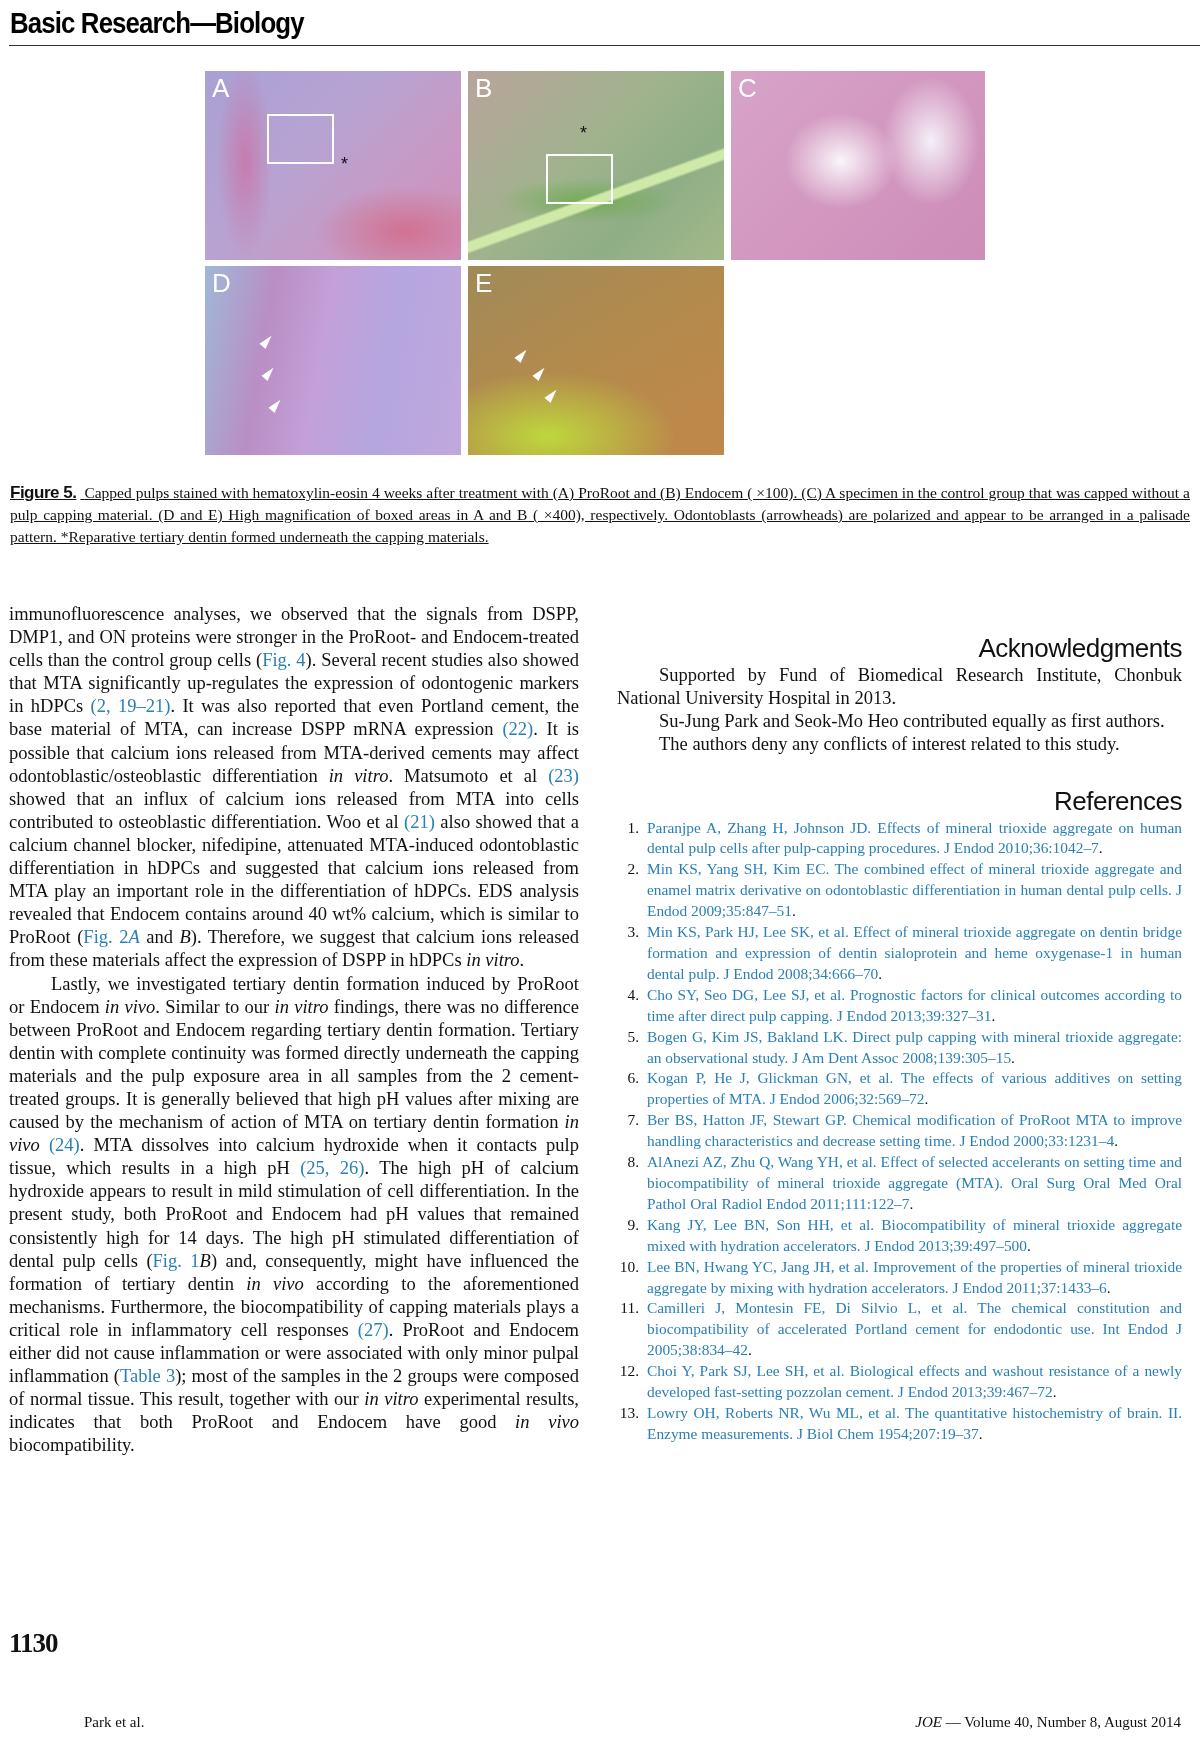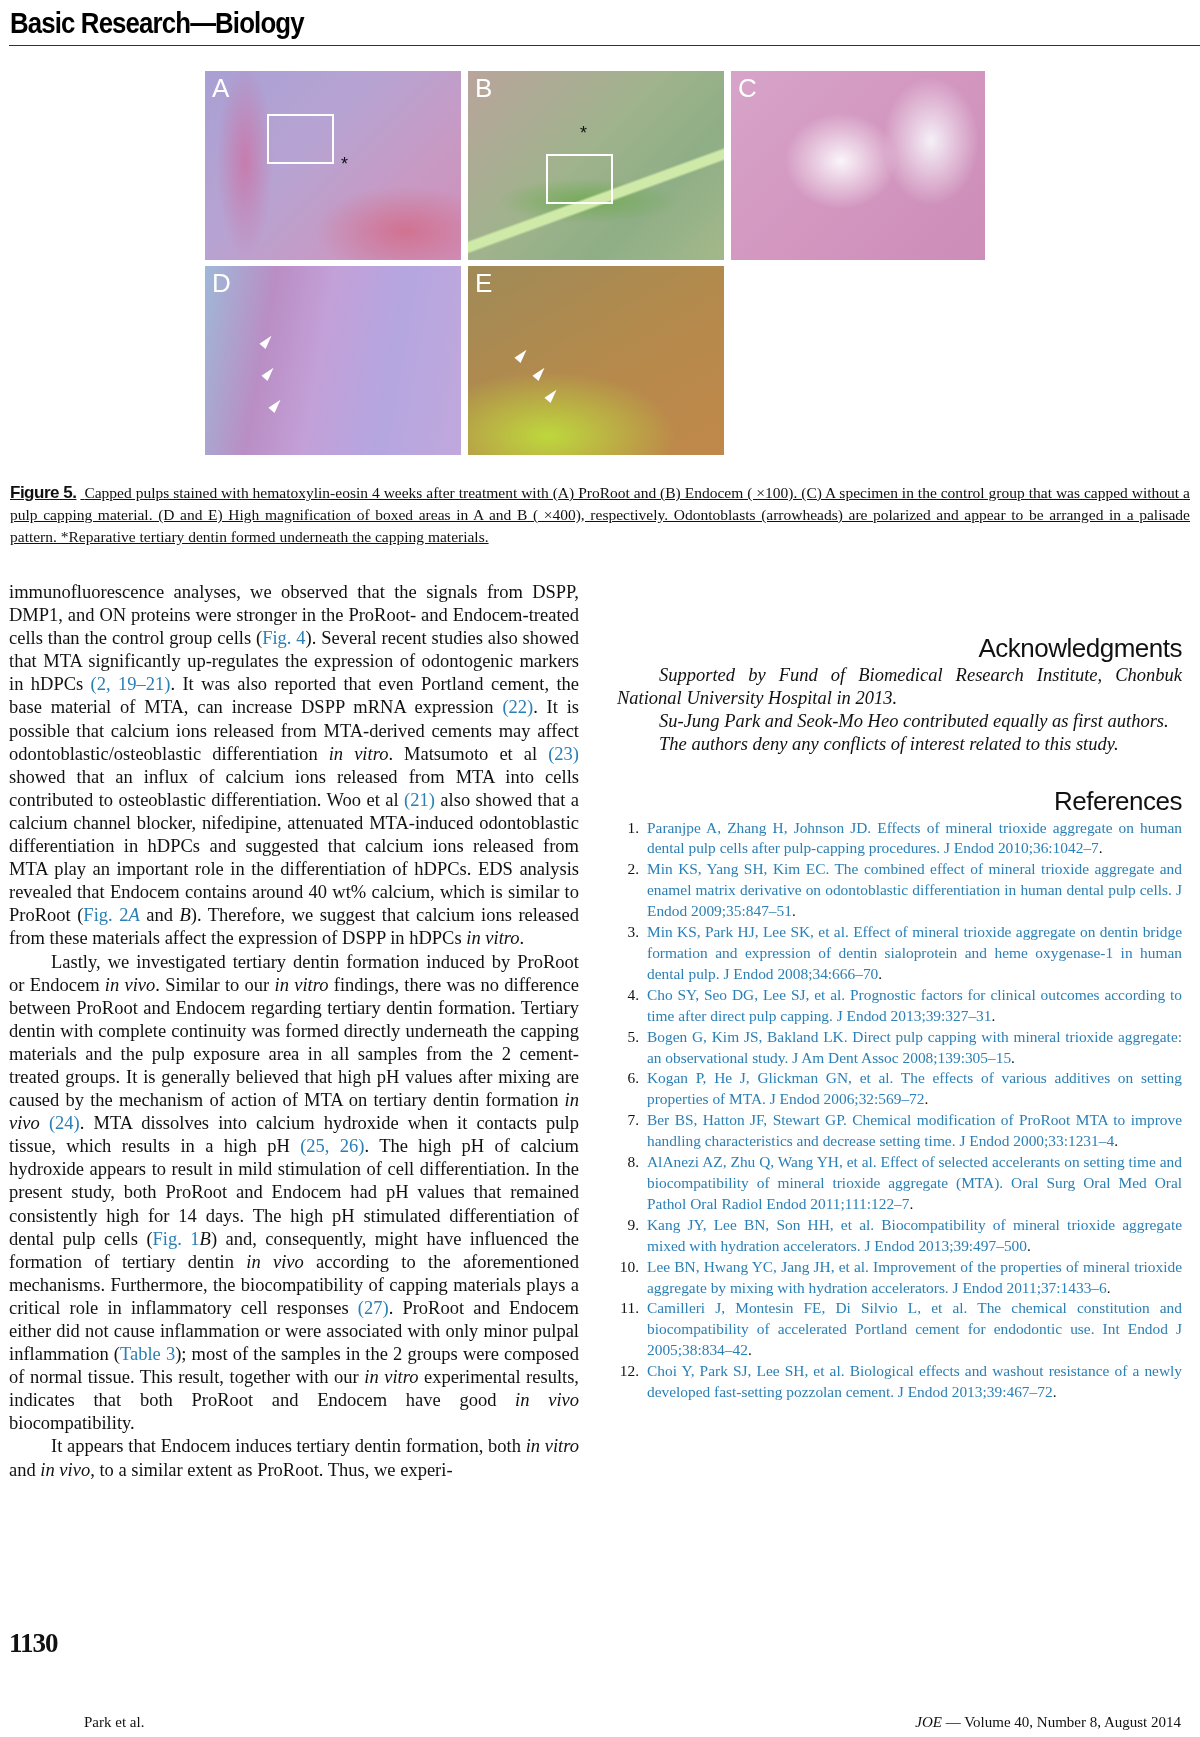--- a/index.html
+++ b/index.html
@@ -31,28 +31,28 @@
   .box { position: absolute; border: 2px solid #fff; }
   .asterisk { position: absolute; font-size: 18px; color: #111; font-family: "Liberation Sans", sans-serif; }
   .arrowhead { position: absolute; width: 0; height: 0; border-left: 4px solid transparent; border-right: 4px solid transparent; border-bottom: 14px solid #fff; transform: rotate(40deg); }
 
   
   .caption { position: absolute; left: 10px; top: 482px; width: 1180px; font-size: 15.5px; line-height: 22px; text-align: justify; text-decoration: underline; }
   .caption .fig-label { font-family: "Liberation Sans", "DejaVu Sans", sans-serif; font-weight: bold; font-size: 17px; letter-spacing: -0.5px; margin-right: 4px; }
 
   
   .col { position: absolute; font-size: 18.5px; line-height: 23.1px; text-align: justify; }
-  .col-left { left: 9px; top: 581px; width: 570px; }
+  .col-left { left: 9px; top: 603px; width: 570px; }
   .col-right { left: 617px; top: 603px; width: 565px; }
   .col p { margin: 0; }
   .indent { text-indent: 42px; }
   .link { color: #2a7fb5; }
   i { font-style: italic; }
   .section-head { font-family: "Liberation Sans", "DejaVu Sans", sans-serif; font-weight: normal; font-size: 26px; text-align: right; letter-spacing: -0.5px; margin: 0; }
-  .ack { font-style: italic; }
+  .ack { }
   .refs { margin: 0; padding: 0; list-style: none; font-size: 15.4px; line-height: 20.9px; }
   .refs li { position: relative; padding-left: 30px; text-align: justify; }
   .refs .num { position: absolute; left: 0; width: 22px; text-align: right; color: #111; }
   .refs .txt { color: #2a7fb5; }
 
   
   .footer-page { position: absolute; left: 9px; top: 1628px; font-family: Liberation Serif, serif; font-weight: bold; font-size: 27px; letter-spacing: -1px; }
   .footer-authors { position: absolute; left: 84px; top: 1714px; font-size: 15px; font-family: Liberation Serif, serif; }
   .footer-journal { position: absolute; right: 19px; top: 1714px; font-size: 15px; text-align: center; }
 </style>
@@ -91,21 +91,20 @@
 </div>
 
 <div class="caption">
   <span class="fig-label">Figure 5.</span>
   <span>Capped pulps stained with hematoxylin-eosin 4 weeks after treatment with (A) ProRoot and (B) Endocem ( ×100). (C) A specimen in the control group that was capped without a pulp capping material. (D and E) High magnification of boxed areas in A and B ( ×400), respectively. Odontoblasts (arrowheads) are polarized and appear to be arranged in a palisade pattern. *Reparative tertiary dentin formed underneath the capping materials.</span>
 </div>
 
 <div class="col col-left">
   <p><span>immunofluorescence analyses, we observed that the signals from DSPP, DMP1, and ON proteins were stronger in the ProRoot- and Endocem-treated cells than the control group cells (</span><span class="link">Fig. 4</span><span>). Several recent studies also showed that MTA significantly up-regulates the expression of odontogenic markers in hDPCs </span><span class="link">(2, 19–21)</span><span>. It was also reported that even Portland cement, the base material of MTA, can increase DSPP mRNA expression </span><span class="link">(22)</span><span>. It is possible that calcium ions released from MTA-derived cements may affect odontoblastic/osteoblastic differentiation </span><i>in vitro</i><span>. Matsumoto et al </span><span class="link">(23)</span><span> showed that an influx of calcium ions released from MTA into cells contributed to osteoblastic differentiation. Woo et al </span><span class="link">(21)</span><span> also showed that a calcium channel blocker, nifedipine, attenuated MTA-induced odontoblastic differentiation in hDPCs and suggested that calcium ions released from MTA play an important role in the differentiation of hDPCs. EDS analysis revealed that Endocem contains around 40 wt% calcium, which is similar to ProRoot (</span><span class="link">Fig. 2</span><i class="link">A</i><span> and </span><i>B</i><span>). Therefore, we suggest that calcium ions released from these materials affect the expression of DSPP in hDPCs </span><i>in vitro</i><span>.</span></p>
   <p class="indent"><span>Lastly, we investigated tertiary dentin formation induced by ProRoot or Endocem </span><i>in vivo</i><span>. Similar to our </span><i>in vitro</i><span> findings, there was no difference between ProRoot and Endocem regarding tertiary dentin formation. Tertiary dentin with complete continuity was formed directly underneath the capping materials and the pulp exposure area in all samples from the 2 cement-treated groups. It is generally believed that high pH values after mixing are caused by the mechanism of action of MTA on tertiary dentin formation </span><i>in vivo</i><span> </span><span class="link">(24)</span><span>. MTA dissolves into calcium hydroxide when it contacts pulp tissue, which results in a high pH </span><span class="link">(25, 26)</span><span>. The high pH of calcium hydroxide appears to result in mild stimulation of cell differentiation. In the present study, both ProRoot and Endocem had pH values that remained consistently high for 14 days. The high pH stimulated differentiation of dental pulp cells (</span><span class="link">Fig. 1</span><i>B</i><span>) and, consequently, might have influenced the formation of tertiary dentin </span><i>in vivo</i><span> according to the aforementioned mechanisms. Furthermore, the biocompatibility of capping materials plays a critical role in inflammatory cell responses </span><span class="link">(27)</span><span>. ProRoot and Endocem either did not cause inflammation or were associated with only minor pulpal inflammation (</span><span class="link">Table 3</span><span>); most of the samples in the 2 groups were composed of normal tissue. This result, together with our </span><i>in vitro</i><span> experimental results, indicates that both ProRoot and Endocem have good </span><i>in vivo</i><span> biocompatibility.</span></p>
-  <p class="indent"><span>It appears that Endocem induces tertiary dentin formation, both </span><i>in vitro</i><span> and </span><i>in vivo</i><span>, to a similar extent as ProRoot. Thus, we experi-</span></p>
 </div>
 
 <div class="col col-right">
   <h2 class="section-head" style="margin-top:34px; margin-bottom:4px;">Acknowledgments</h2>
   <p class="ack indent">Supported by Fund of Biomedical Research Institute, Chonbuk National University Hospital in 2013.</p>
   <p class="ack indent">Su-Jung Park and Seok-Mo Heo contributed equally as first authors.</p>
   <p class="ack indent">The authors deny any conflicts of interest related to this study.</p>
   <h2 class="section-head" style="margin-top:34px; margin-bottom:4px;">References</h2>
   <ol class="refs">
     <li><span class="num">1.</span><span class="txt">Paranjpe A, Zhang H, Johnson JD. Effects of mineral trioxide aggregate on human dental pulp cells after pulp-capping procedures. J Endod 2010;36:1042–7</span>.</li>
@@ -113,18 +112,19 @@
     <li><span class="num">3.</span><span class="txt">Min KS, Park HJ, Lee SK, et al. Effect of mineral trioxide aggregate on dentin bridge formation and expression of dentin sialoprotein and heme oxygenase-1 in human dental pulp. J Endod 2008;34:666–70</span>.</li>
     <li><span class="num">4.</span><span class="txt">Cho SY, Seo DG, Lee SJ, et al. Prognostic factors for clinical outcomes according to time after direct pulp capping. J Endod 2013;39:327–31</span>.</li>
     <li><span class="num">5.</span><span class="txt">Bogen G, Kim JS, Bakland LK. Direct pulp capping with mineral trioxide aggregate: an observational study. J Am Dent Assoc 2008;139:305–15</span>.</li>
     <li><span class="num">6.</span><span class="txt">Kogan P, He J, Glickman GN, et al. The effects of various additives on setting properties of MTA. J Endod 2006;32:569–72</span>.</li>
     <li><span class="num">7.</span><span class="txt">Ber BS, Hatton JF, Stewart GP. Chemical modification of ProRoot MTA to improve handling characteristics and decrease setting time. J Endod 2000;33:1231–4</span>.</li>
     <li><span class="num">8.</span><span class="txt">AlAnezi AZ, Zhu Q, Wang YH, et al. Effect of selected accelerants on setting time and biocompatibility of mineral trioxide aggregate (MTA). Oral Surg Oral Med Oral Pathol Oral Radiol Endod 2011;111:122–7</span>.</li>
     <li><span class="num">9.</span><span class="txt">Kang JY, Lee BN, Son HH, et al. Biocompatibility of mineral trioxide aggregate mixed with hydration accelerators. J Endod 2013;39:497–500</span>.</li>
     <li><span class="num">10.</span><span class="txt">Lee BN, Hwang YC, Jang JH, et al. Improvement of the properties of mineral trioxide aggregate by mixing with hydration accelerators. J Endod 2011;37:1433–6</span>.</li>
     <li><span class="num">11.</span><span class="txt">Camilleri J, Montesin FE, Di Silvio L, et al. The chemical constitution and biocompatibility of accelerated Portland cement for endodontic use. Int Endod J 2005;38:834–42</span>.</li>
     <li><span class="num">12.</span><span class="txt">Choi Y, Park SJ, Lee SH, et al. Biological effects and washout resistance of a newly developed fast-setting pozzolan cement. J Endod 2013;39:467–72</span>.</li>
+    <li><span class="num">13.</span><span class="txt">Lowry OH, Roberts NR, Wu ML, et al. The quantitative histochemistry of brain. II. Enzyme measurements. J Biol Chem 1954;207:19–37</span>.</li>
   </ol>
 </div>
 
 <div class="footer-page">1130</div>
 <div class="footer-authors">Park et al.</div>
 <div class="footer-journal"><i>JOE</i><span> — Volume 40, Number 8, August 2014</span></div>
 
 </body></html>

